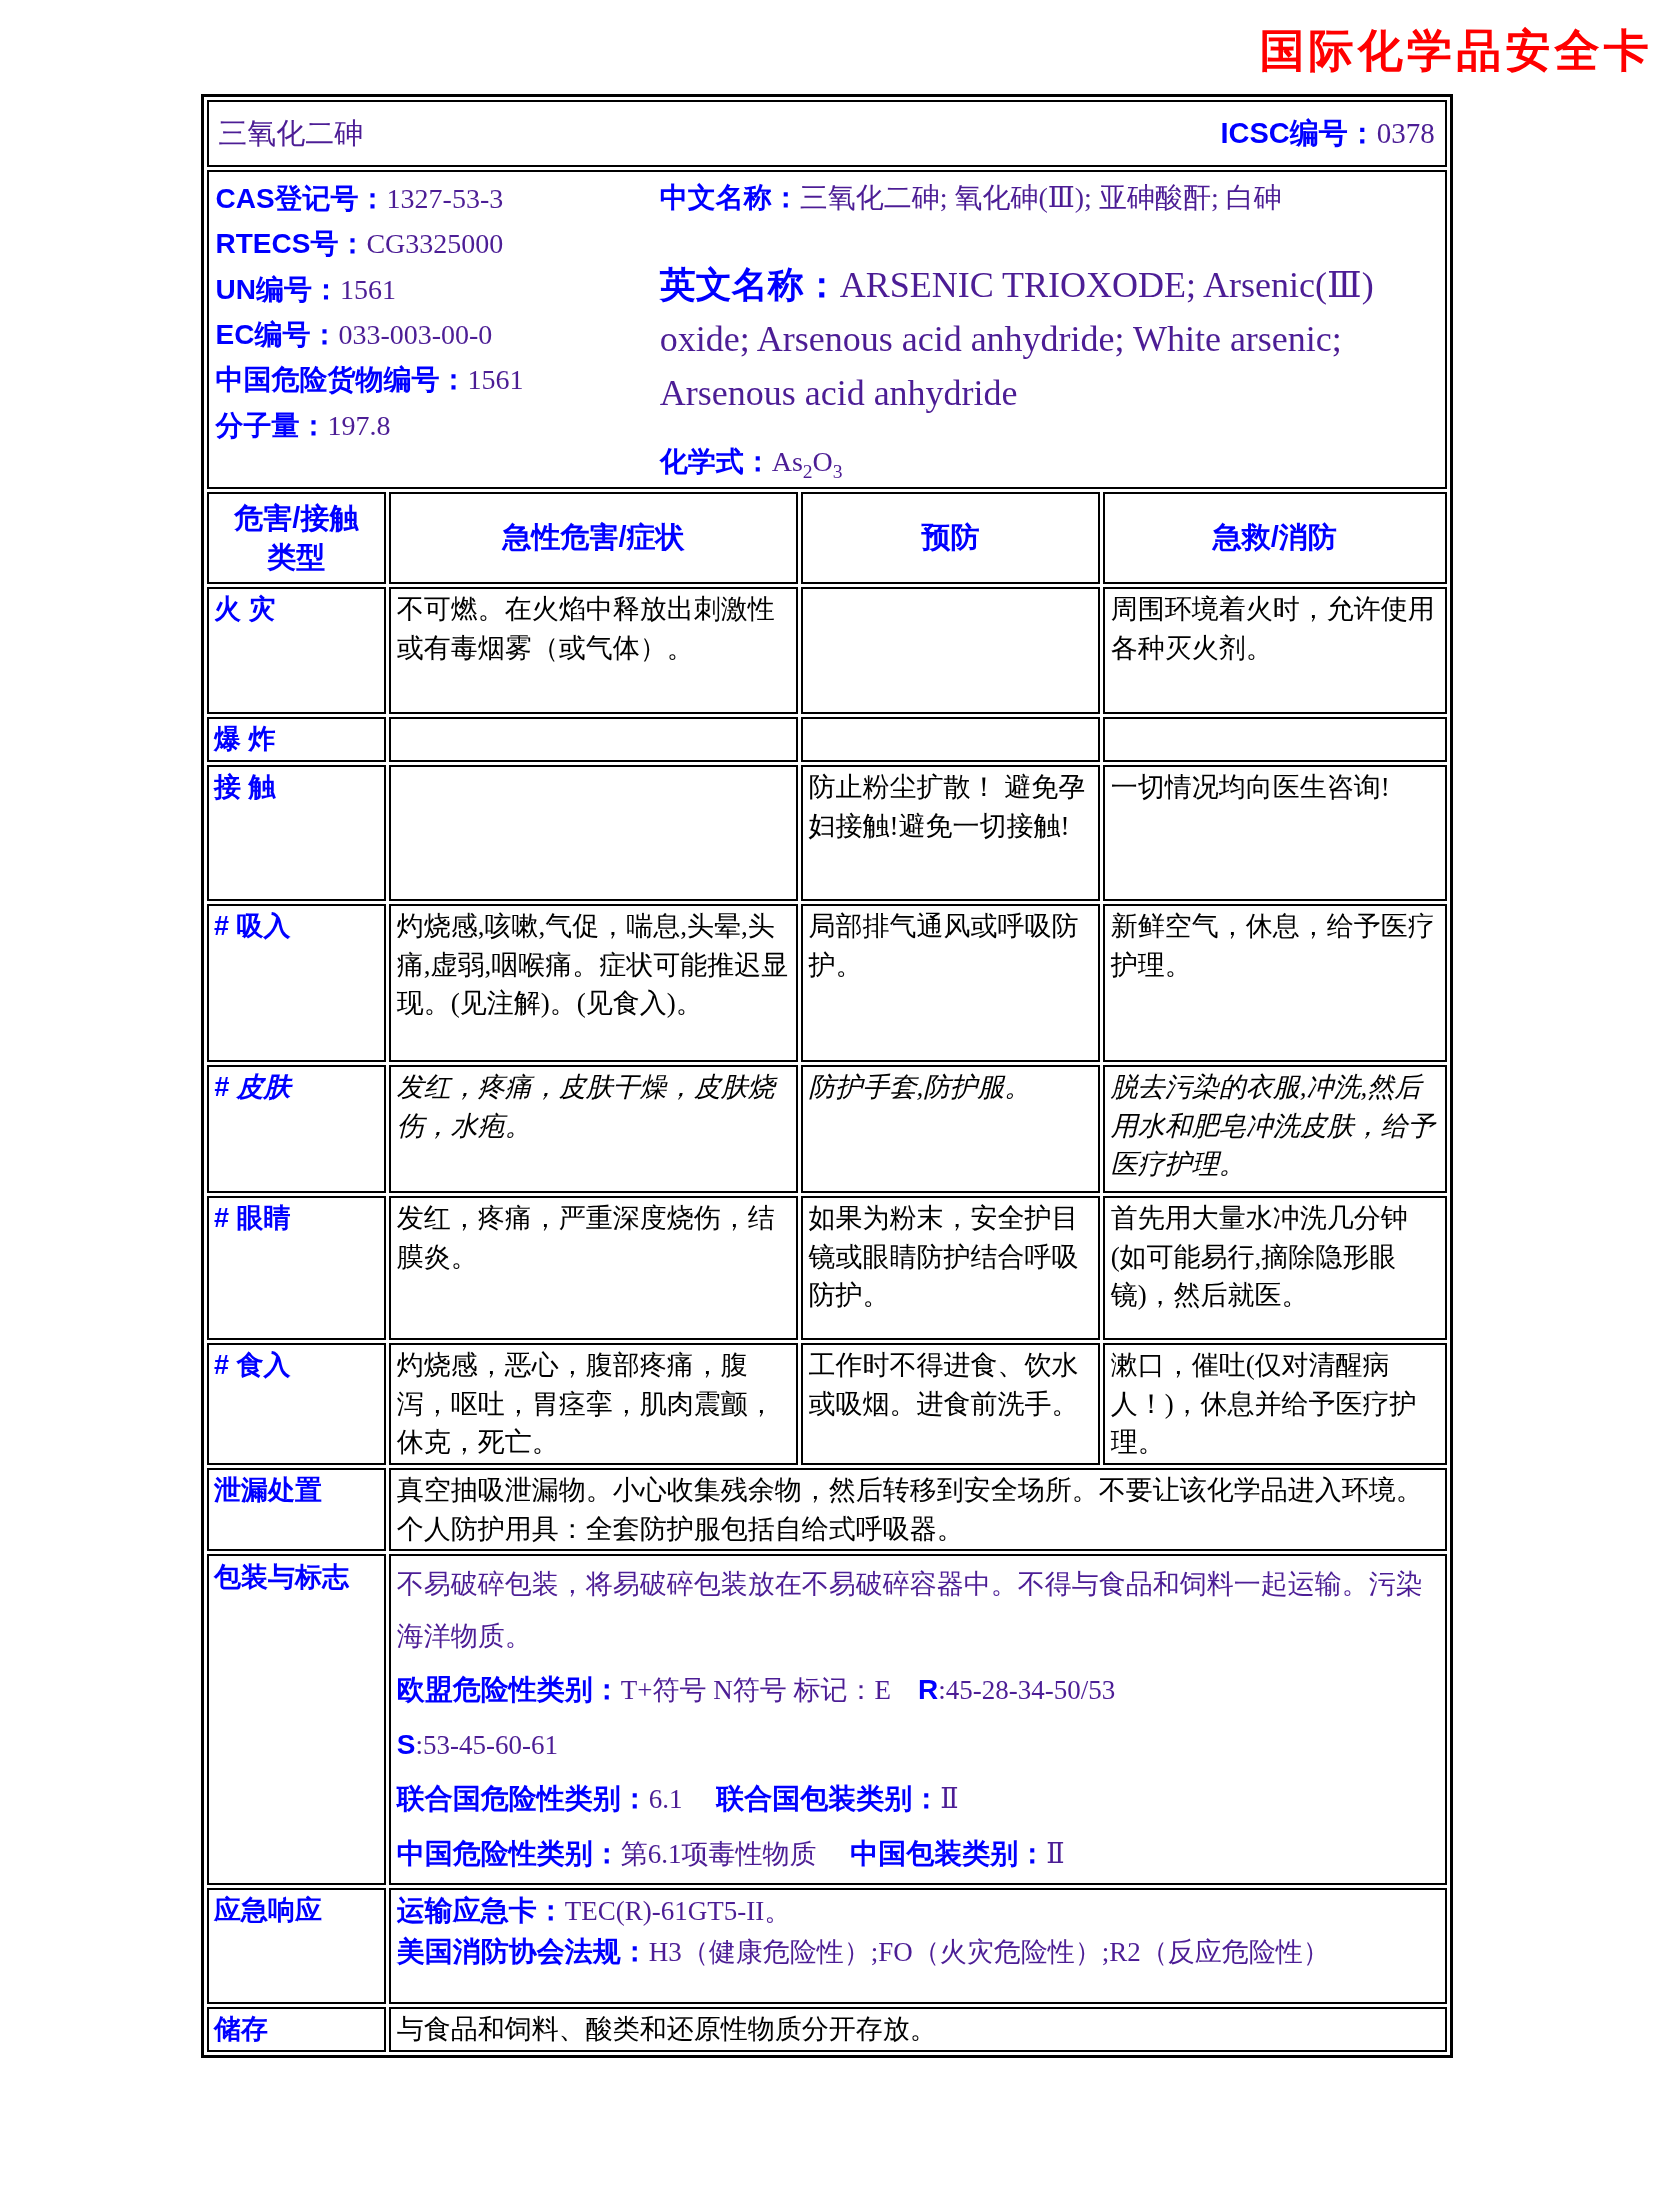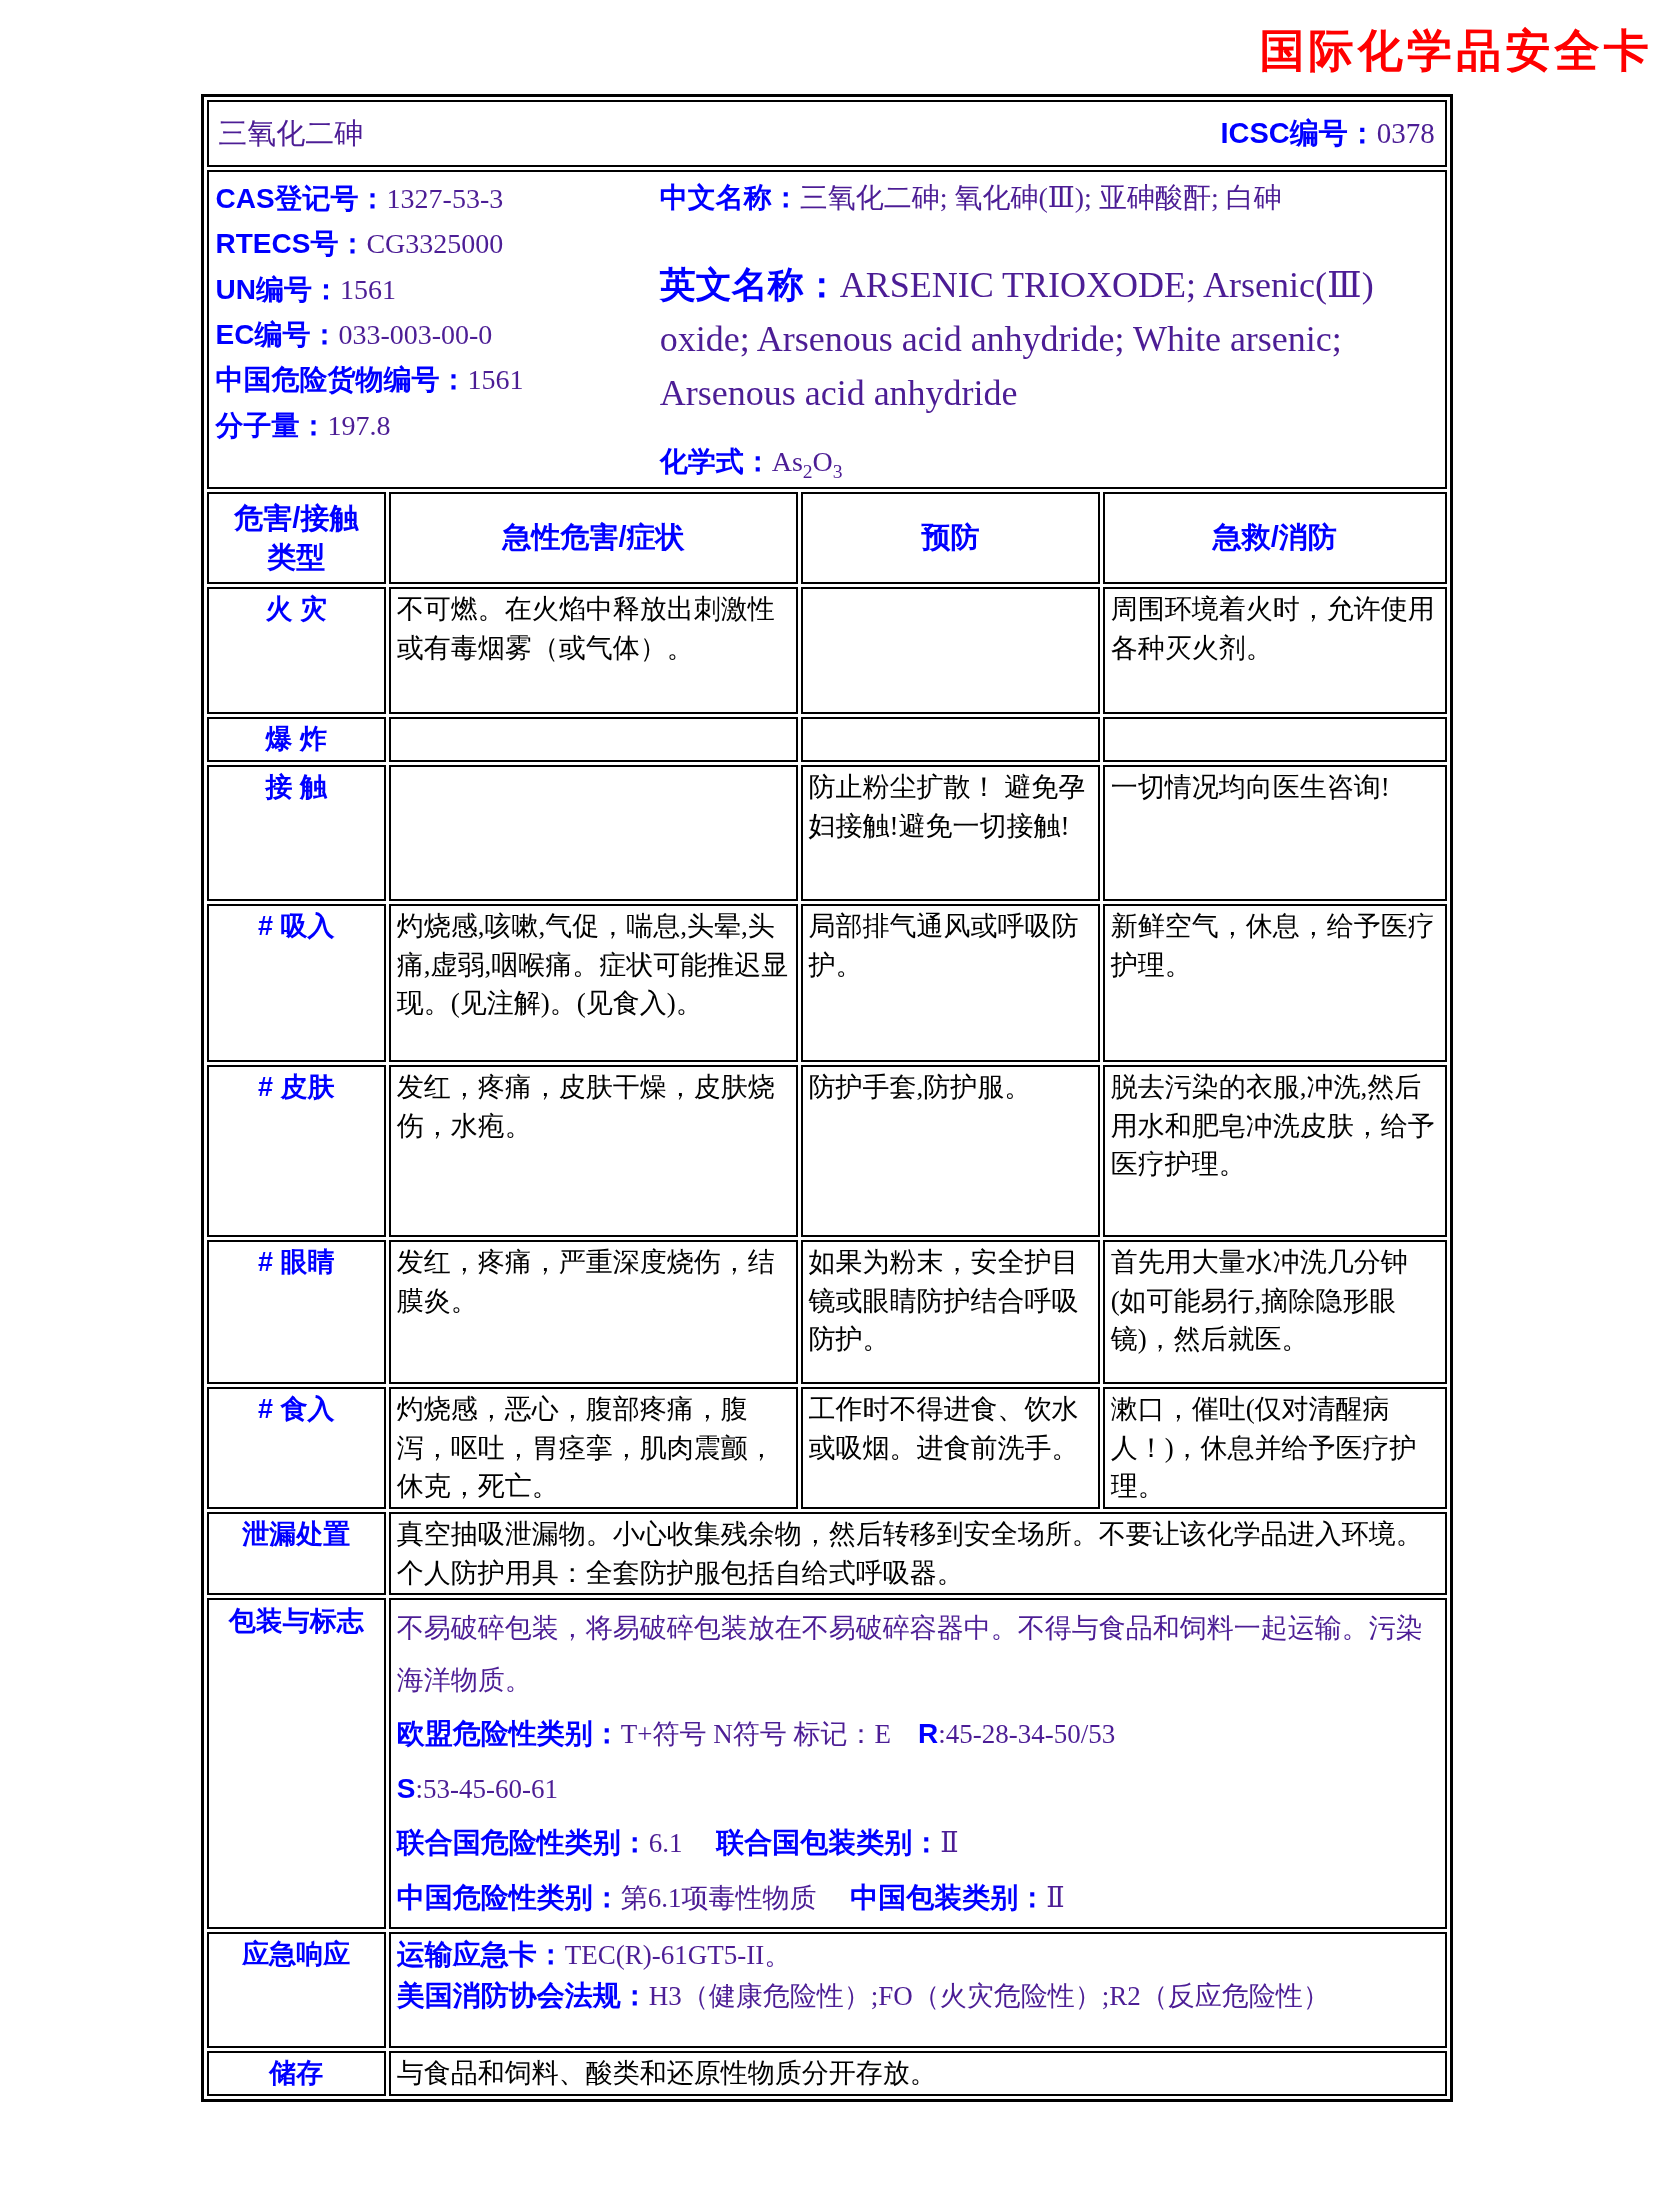--- a/index.html
+++ b/index.html
@@ -79,31 +79,30 @@
     line-height: 1.35;
   }
   th.head-type { white-space: pre-line; }
 
   
   td.rowlab {
     color: #0000ff;
     font-family: "Liberation Sans", "DejaVu Sans", sans-serif;
     font-weight: bold;
     font-size: 29px;
-    text-align: center;
     vertical-align: middle;
     line-height: 1.3;
     padding: 1.4px 1.4px;
   }
 
   tr.r-fire  td { height: 127px; }
   tr.r-expl  td { height: 43px;  }
   tr.r-cont  td { height: 136px; }
   tr.r-inh   td { height: 158px; }
-  tr.r-skin  td { height: 172px; }
+  tr.r-skin  td { height: 128px; font-style: italic; }
   tr.r-eye   td { height: 144px; }
   tr.r-ing   td { height: 120px; }
   tr.r-spill td { height: 78px; }
   tr.r-pack  td { height: 285px; }
   tr.r-emer  td { height: 116px; }
   tr.r-stor  td { height: 43px;  }
 
   td.sec-text { line-height: 1.45; }
   .pk-line { line-height: 1.95; font-size: 27px; }
   .em-line { line-height: 1.45; font-size: 27px; }

